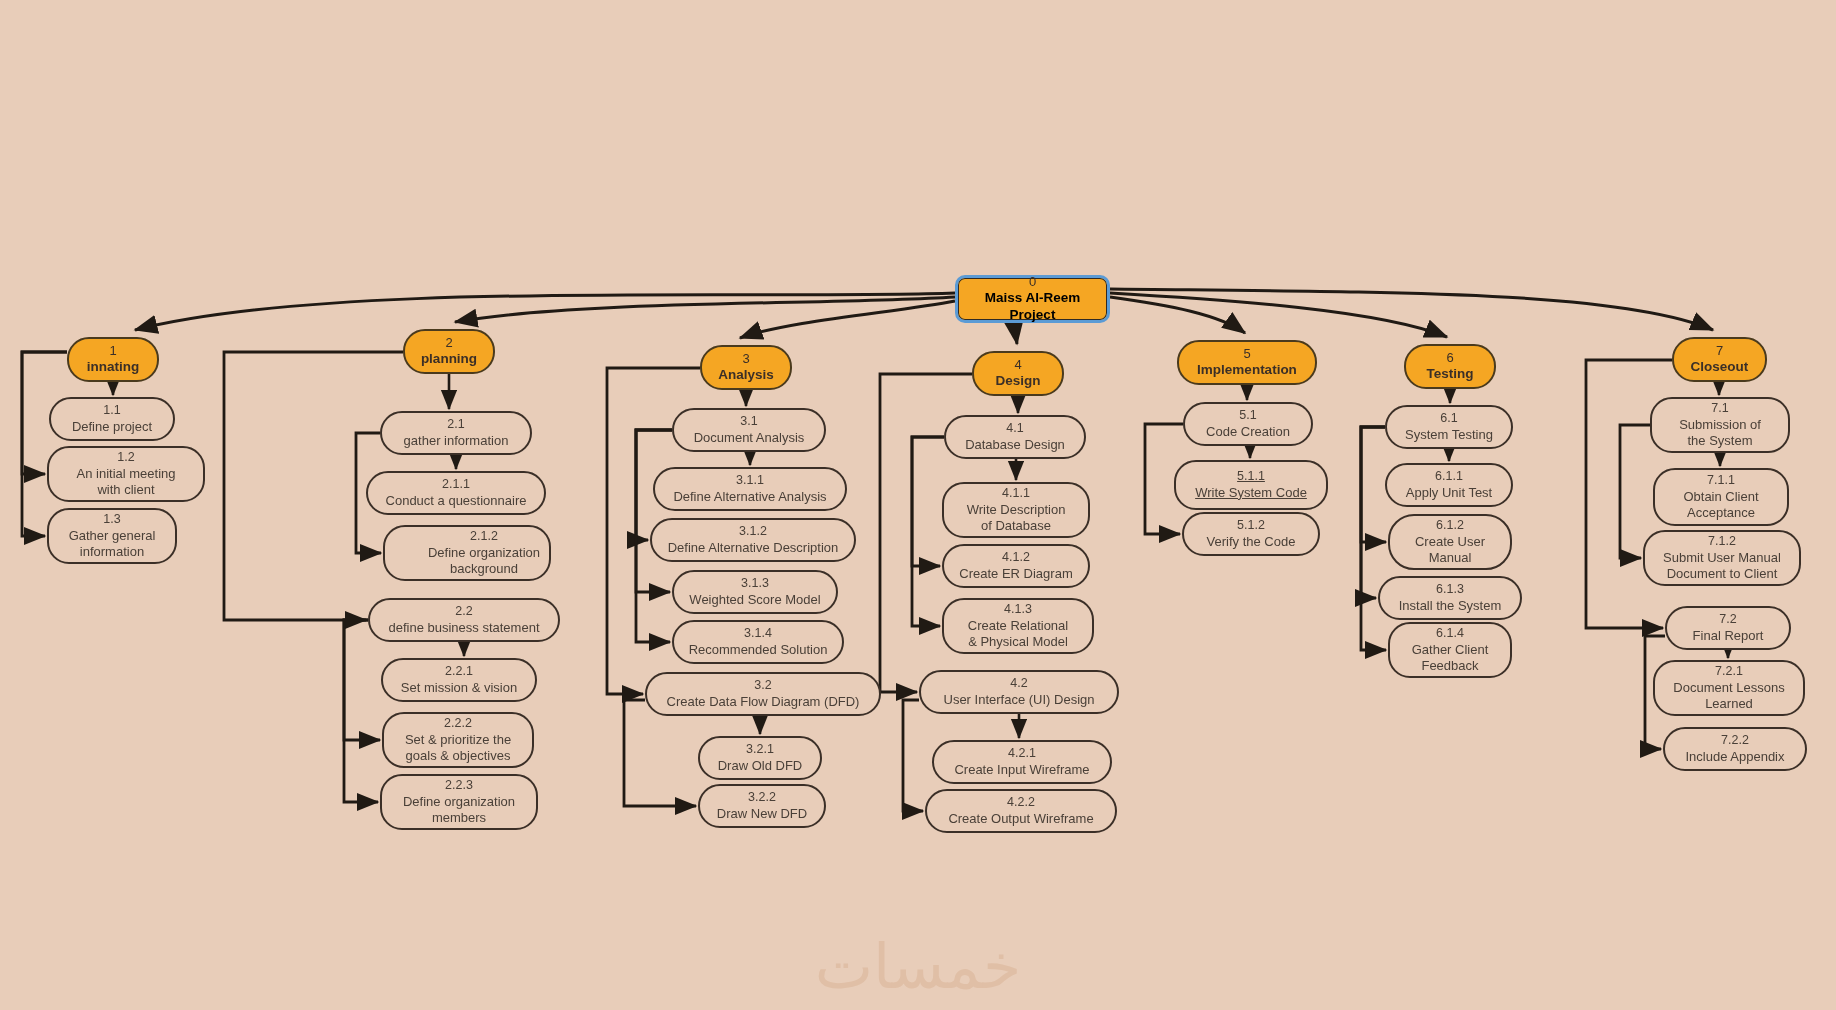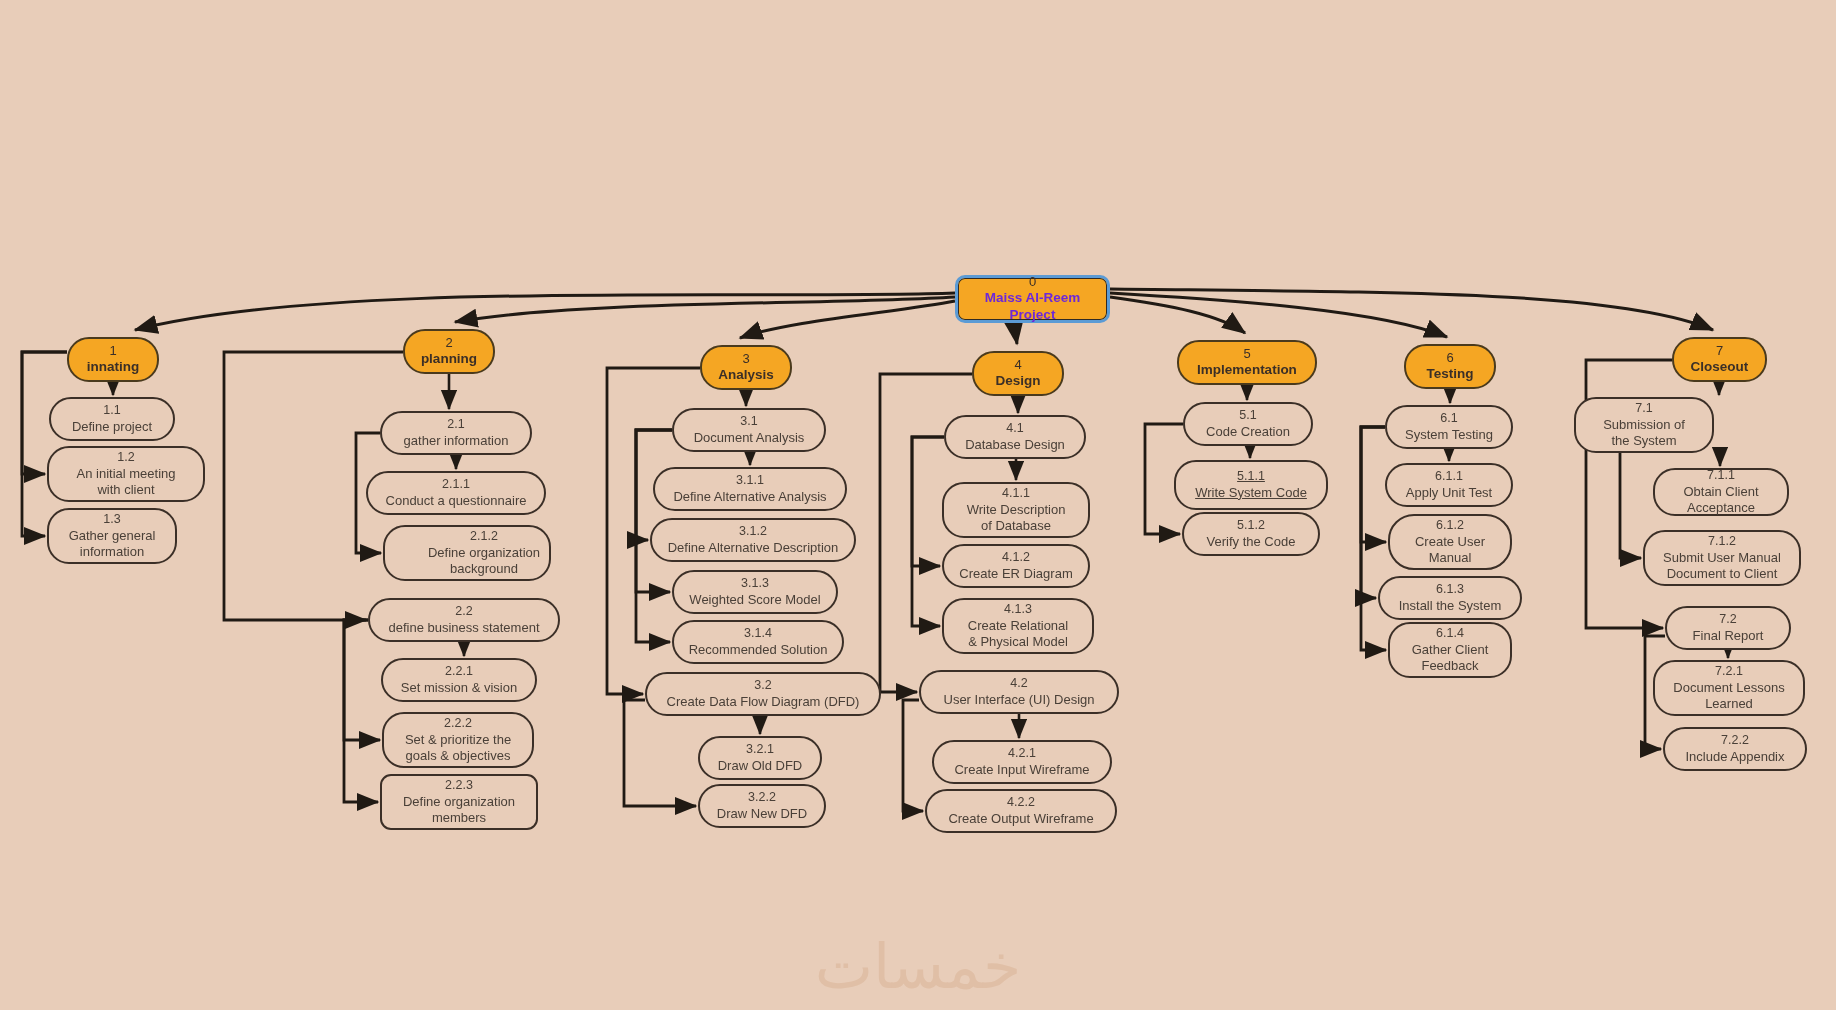--- a/index.html
+++ b/index.html
@@ -28,21 +28,21 @@
   .node .code{font-size:12.5px;font-weight:400;}
   .node .label{font-size:13px;font-weight:400;}
 
   .node.root{
     background:#f5a623;
     border:3px solid #5b9bd5;
     border-radius:10px;
     box-shadow:0 0 0 1px #2f2a24 inset;
   }
   .node.root .code{font-size:13px;color:#3b2f27;}
-  .node.root .label{font-size:13.5px;font-weight:bold;color:#6d28d9;}
+  .node.root .label{font-size:13.5px;font-weight:bold;color:#000000;}
 
   .node.phase{
     background:#f5a623;
     border:2px solid #4a3a1d;
     border-radius:22px;
   }
   .node.phase .code{color:#3b2f27;font-size:13px;}
   .node.phase .label{color:#3b2f27;font-weight:bold;font-size:13.5px;}
 
   .node.task{
@@ -169,21 +169,21 @@
         <div class="label">define business statement</div>
       </div>
       <div class="node task" style="left: 381px; top: 658px; width: 156px; height: 44px;">
         <div class="code">2.2.1</div>
         <div class="label">Set mission &amp; vision</div>
       </div>
       <div class="node task" style="left: 382px; top: 712px; width: 152px; height: 56px;">
         <div class="code">2.2.2</div>
         <div class="label">Set &amp; prioritize the<br>goals &amp; objectives</div>
       </div>
-      <div class="node task" style="left: 380px; top: 774px; width: 158px; height: 56px; border-radius: 11px;">
+      <div class="node task" style="left: 380px; top: 774px; width: 158px; height: 56px;">
         <div class="code">2.2.3</div>
         <div class="label">Define organization<br>members</div>
       </div>
       <div class="node phase" style="left: 700px; top: 345px; width: 92px; height: 45px;">
         <div class="code">3</div>
         <div class="label">Analysis</div>
       </div>
       <div class="node task" style="left: 672px; top: 408px; width: 154px; height: 44px;">
         <div class="code">3.1</div>
         <div class="label">Document Analysis</div>
@@ -285,25 +285,25 @@
         <div class="label">Install the System</div>
       </div>
       <div class="node task" style="left: 1388px; top: 622px; width: 124px; height: 56px;">
         <div class="code">6.1.4</div>
         <div class="label">Gather Client<br>Feedback</div>
       </div>
       <div class="node phase" style="left: 1672px; top: 337px; width: 95px; height: 45px;">
         <div class="code">7</div>
         <div class="label">Closeout</div>
       </div>
-      <div class="node task" style="left: 1574px; top: 397px; width: 140px; height: 56px;">
+      <div class="node task" style="left: 1650px; top: 397px; width: 140px; height: 56px;">
         <div class="code">7.1</div>
         <div class="label">Submission of<br>the System</div>
       </div>
-      <div class="node task" style="left: 1653px; top: 468px; width: 136px; height: 48px; align-items: center;">
+      <div class="node task" style="left: 1653px; top: 468px; width: 136px; height: 58px; align-items: center;">
         <div class="code">7.1.1</div>
         <div class="label">Obtain Client<br>Acceptance</div>
       </div>
       <div class="node task" style="left: 1643px; top: 530px; width: 158px; height: 56px;">
         <div class="code">7.1.2</div>
         <div class="label">Submit User Manual<br>Document to Client</div>
       </div>
       <div class="node task" style="left: 1665px; top: 606px; width: 126px; height: 44px;">
         <div class="code">7.2</div>
         <div class="label">Final Report</div>

